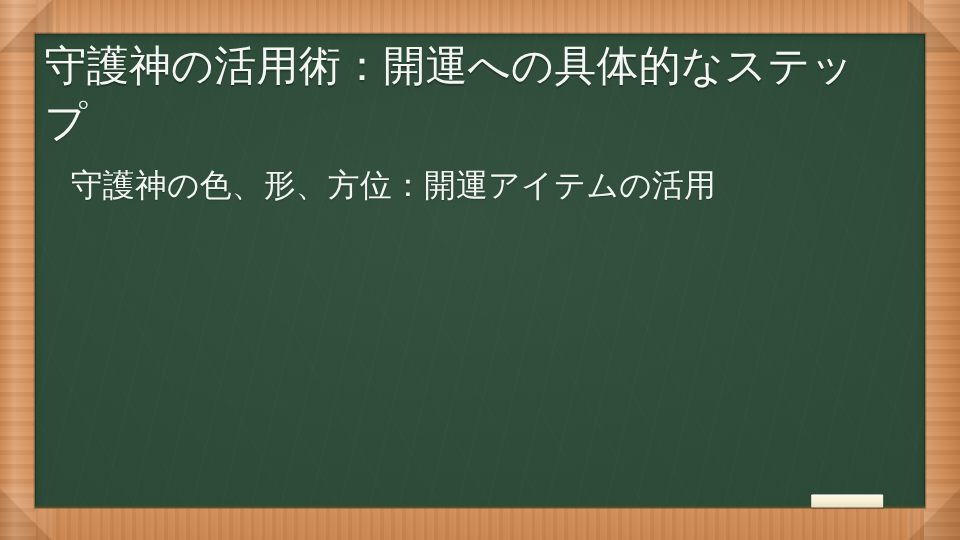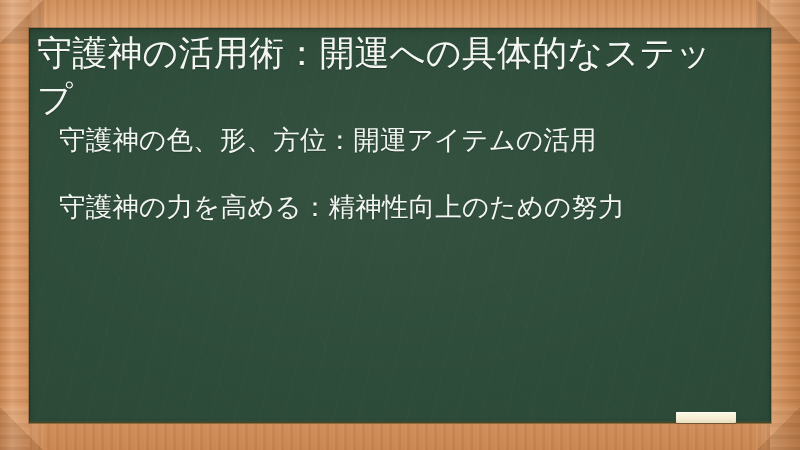--- a/index.html
+++ b/index.html
@@ -7,21 +7,21 @@
     margin: 0;
     padding: 0;
     background: #ffffff;
   }
 
   #slide {
     position: relative;
     width: 800px;
     height: 450px;
     overflow: hidden;
-    font-family: Liberation Mono, monospace;
+    font-family: Liberation Serif, serif;
     background: #0f766e;
   }
 
   
   .frame {
     position: absolute;
     inset: 0;
     background:
       repeating-linear-gradient(
         90deg,
@@ -163,21 +163,21 @@
     color: #f2f5f1;
     font-size: 26.5px;
     font-weight: 400;
     line-height: 1;
     letter-spacing: 0.2px;
     padding-left: 26px;
     margin-top: 40px;
     text-shadow: 0 1px 1px rgba(0,0,0,0.28);
     white-space: nowrap;
   }
-  .bullet-item:first-child { margin-top: 4px; }
+  .bullet-item:first-child { margin-top: 16px; }
 
   .title-block { margin-top: 1px; }
 
   
   .chalk-stick {
     position: absolute;
     left: 676px;
     top: 412px;
     width: 60px;
     height: 11px;
@@ -215,21 +215,20 @@
 
   <div class="board">
     <div class="board-inner">
 
       <div class="title-block">
         <h1 class="title">守護神の活用術：開運への具体的なステップ</h1>
       </div>
 
       <ul class="bullet-list">
         <li class="bullet-item">守護神の色、形、方位：開運アイテムの活用</li>
-        <li class="bullet-item">守護神の力を高める：精神性向上のための努力</li>
       </ul>
 
     </div>
   </div>
 
   <div class="ledge-line"></div>
   <div class="chalk-stick"></div>
 
 </div>
 

